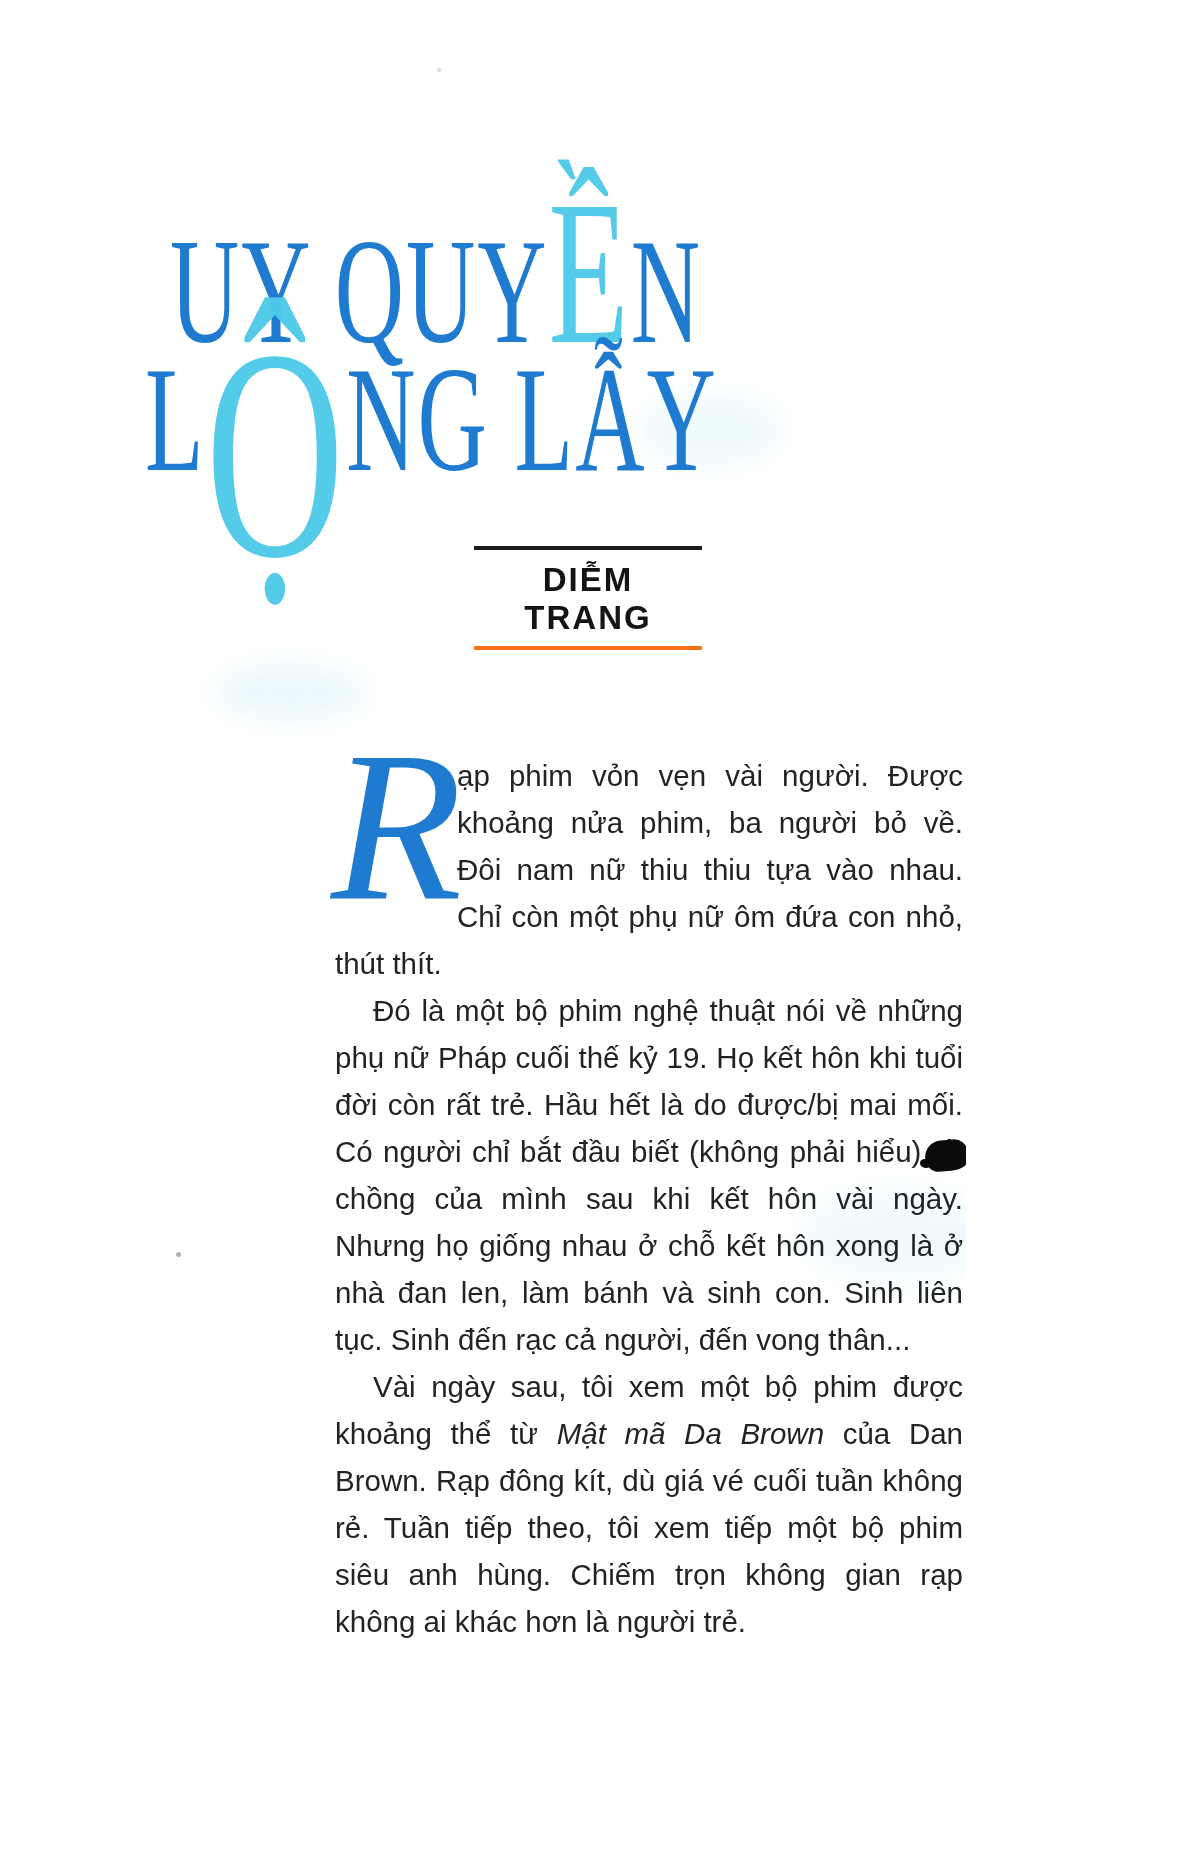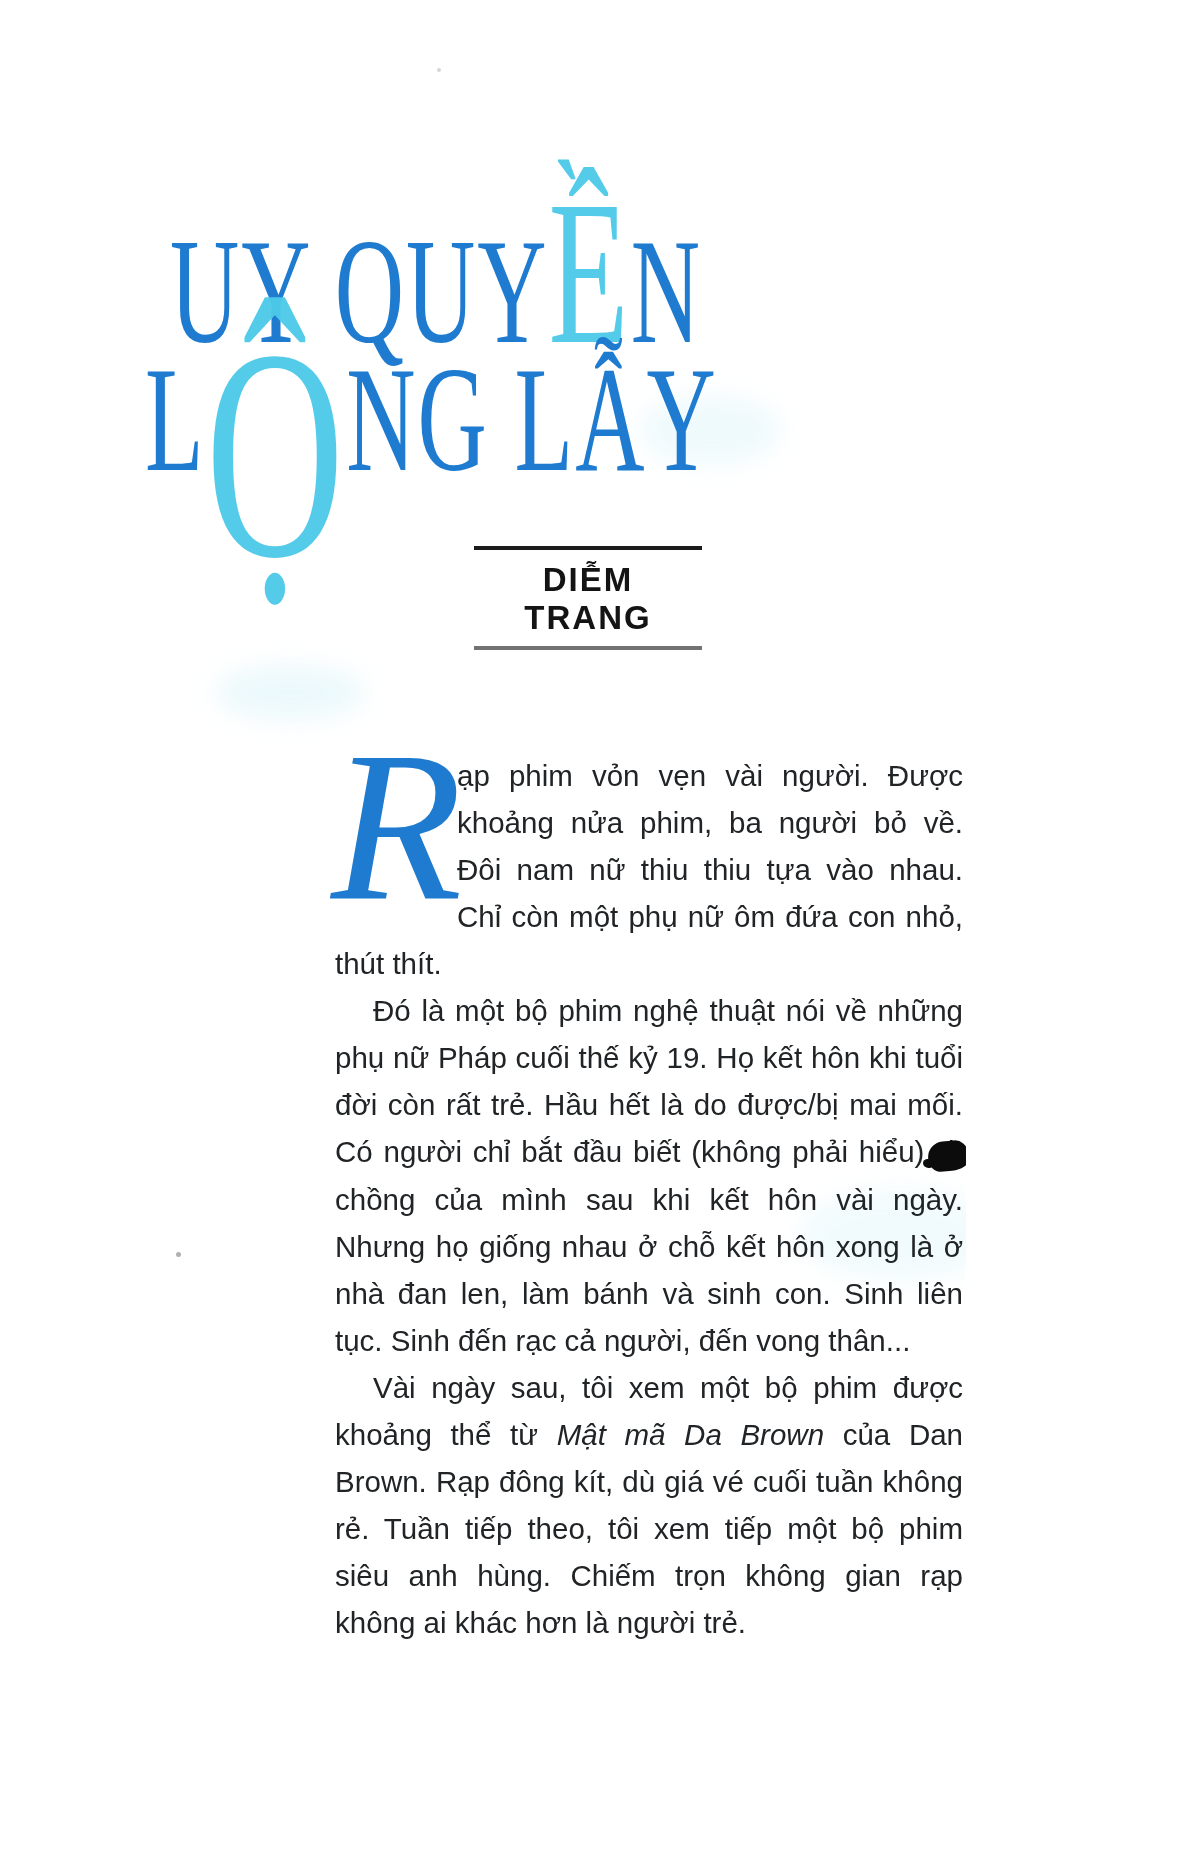--- a/index.html
+++ b/index.html
@@ -35,21 +35,21 @@
   }
   .row1{left:170px;top:170px;}
   .row2{left:145px;top:219px;}
   .t-dark{font-size:150px;color:var(--dark-blue);}
   .t-big{font-size:205px;color:var(--cyan);opacity:.96;}
   .row2 .t-big{font-size:300px;position:relative;top:85px;}
 
   
   .author-block{
     position:absolute;left:474px;top:546px;width:228px;
-    border-top:4px solid #1b1b1b;border-bottom:4px solid #737373;
+    border-top:4px solid #1b1b1b;border-bottom:4px solid #f97316;
     padding:11px 0 9px;text-align:center;
   }
   .author-name{
     font-family:"Liberation Sans",sans-serif;font-weight:700;
     font-size:33px;letter-spacing:2px;color:#141414;
   }
 
   
   .body-text{
     position:absolute;left:335px;top:752px;width:628px;
@@ -60,21 +60,21 @@
   .body-para.indent{text-indent:38px;}
   .drop-cap{
     float:left;
     font-family:"Liberation Serif",serif;font-style:italic;
     color:var(--dark-blue);
     font-size:215px;line-height:150px;
     width:120px;height:143px;margin:0 6px 0 -4px;
     overflow:visible;
   }
   .seg-italic{font-style:italic;}
-  .seg-blob{position:relative;white-space:nowrap;color:#000000;font-family:Liberation Serif, serif;}
+  .seg-blob{position:relative;white-space:nowrap;color:#000000;}
   .seg-blob::after{
     content:"";position:absolute;
     left:-7px;right:-5px;top:5px;bottom:-3px;
     background:#0c0c0c;
     border-radius:55% 45% 60% 40% / 75% 60% 45% 65%;
     transform:rotate(-5deg);
   }
   .seg-blob::before{
     content:"";position:absolute;
     left:-12px;bottom:0;width:10px;height:9px;

